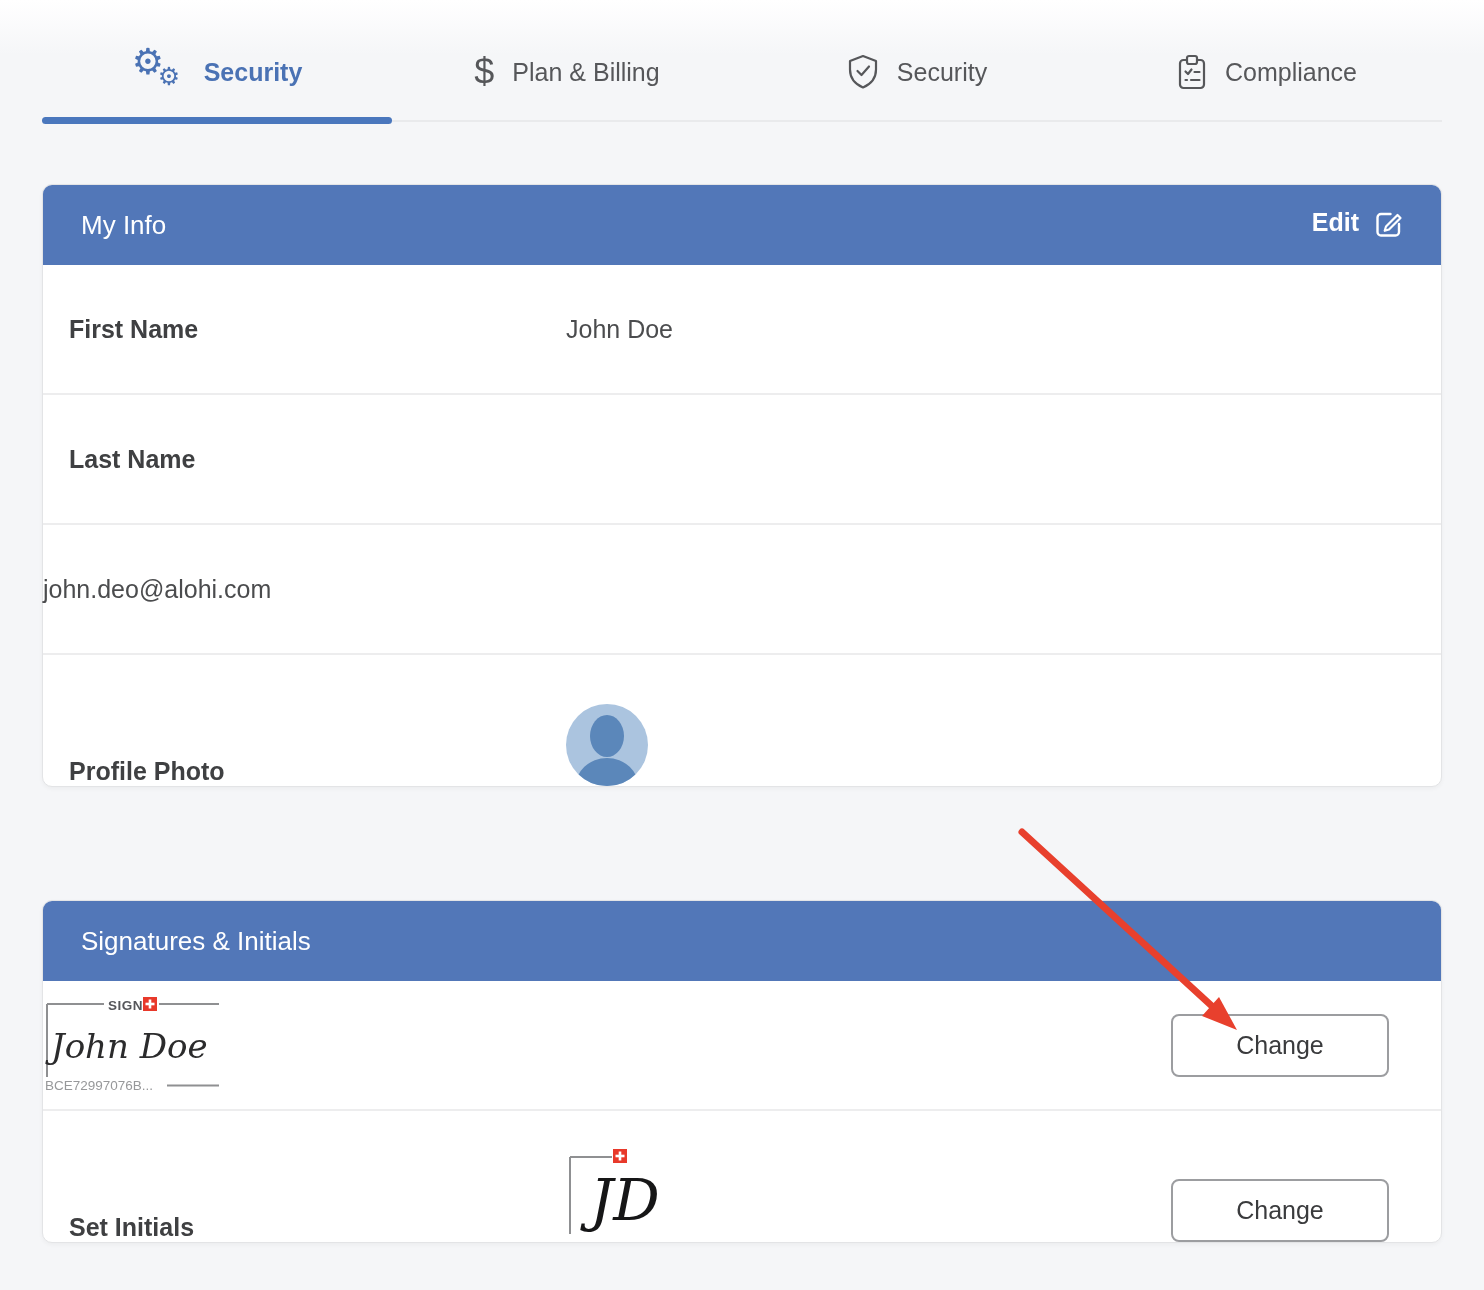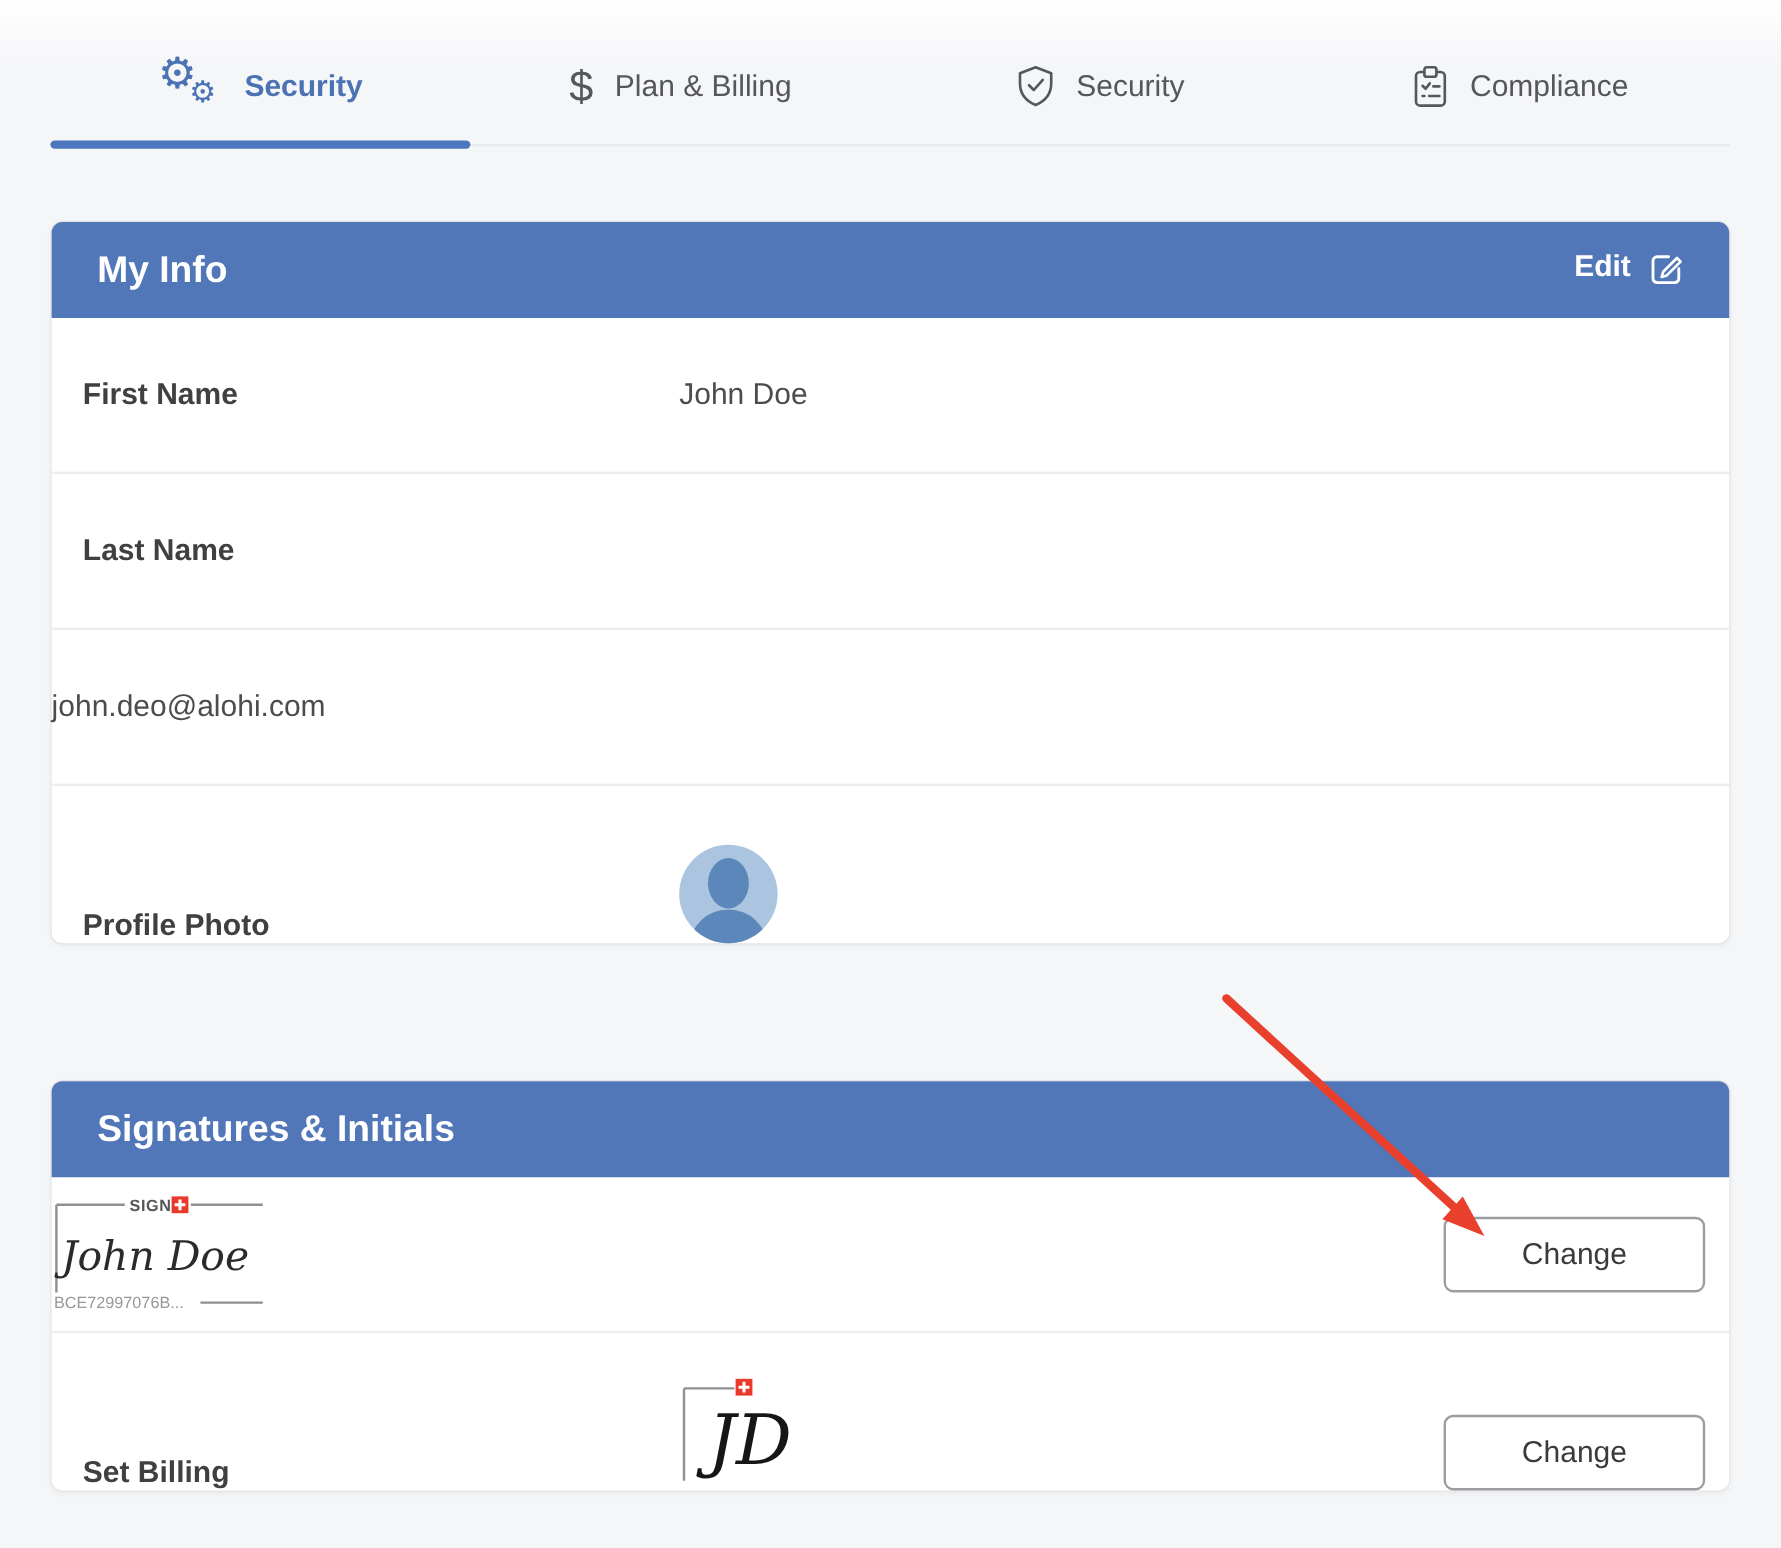--- a/index.html
+++ b/index.html
@@ -54,21 +54,21 @@
   .card-header {
     background: #5277b8;
     height: 80px;
     border-radius: 9px 9px 0 0;
     display: flex;
     align-items: center;
     justify-content: space-between;
     padding: 0 38px;
     color: #ffffff;
   }
-  .card-title { font-size: 31px; font-weight: 700; }
+  .card-title { font-size: 26px; font-weight: 400; }
   .edit-action { display: flex; align-items: flex-start; gap: 14px; cursor: pointer; }
   .edit-label { font-size: 25px; font-weight: 700; }
 
   .row {
     display: flex;
     align-items: center;
     height: 130px;
     border-bottom: 2px solid #ededee;
   }
   .row:last-child { border-bottom: none; height: 131px; align-items: flex-end; }
@@ -95,21 +95,21 @@
     position: absolute; left: 50%; top: 54px; transform: translateX(-50%);
     width: 64px; height: 60px; border-radius: 50%; background: #5b87ba;
   }
 
   
   .sig-widget svg { display: block; }
   .script-text { font-family: "DejaVu Serif", serif; font-style: italic; }
 
   .change-btn {
     margin-left: auto;
-    margin-right: 20px;
+    margin-right: 52px;
     width: 218px;
     height: 63px;
     background: #ffffff;
     border: 2px solid #9c9da0;
     border-radius: 8px;
     font-family: "Liberation Sans", sans-serif;
     font-size: 25px;
     color: #3a3b3d;
     cursor: pointer;
   }
@@ -219,21 +219,21 @@
         <line x1="4" y1="9" x2="4" y2="82" stroke="#8f9092" stroke-width="2"></line>
         <text x="8" y="63" font-size="34" fill="#2b2b2c" class="script-text">John Doe</text>
         <text x="2" y="95" font-size="13.5" fill="#97989a" font-family="Liberation Sans, sans-serif">BCE72997076B...</text>
         <line x1="124" y1="90.5" x2="176" y2="90.5" stroke="#8f9092" stroke-width="2"></line>
       </svg>
     </span>
     <button class="change-btn">Change</button>
   </div>
 
   <div class="row">
-    <span class="row-label">Set Billing</span>
+    <span class="row-label">Set Initials</span>
     <span class="sig-widget">
       <svg width="145" height="98" viewBox="0 0 145 98">
         <line x1="4" y1="13" x2="46" y2="13" stroke="#8f9092" stroke-width="2"></line>
         <rect x="47" y="5" width="14" height="14" fill="#e8392a"></rect>
         <line x1="54" y1="7.5" x2="54" y2="16.5" stroke="#ffffff" stroke-width="2.6"></line>
         <line x1="49.5" y1="12" x2="58.5" y2="12" stroke="#ffffff" stroke-width="2.6"></line>
         <line x1="4" y1="13" x2="4" y2="90" stroke="#8f9092" stroke-width="2"></line>
         <text x="24" y="76" font-size="58" fill="#161617" class="script-text">JD</text>
       </svg>
     </span>

